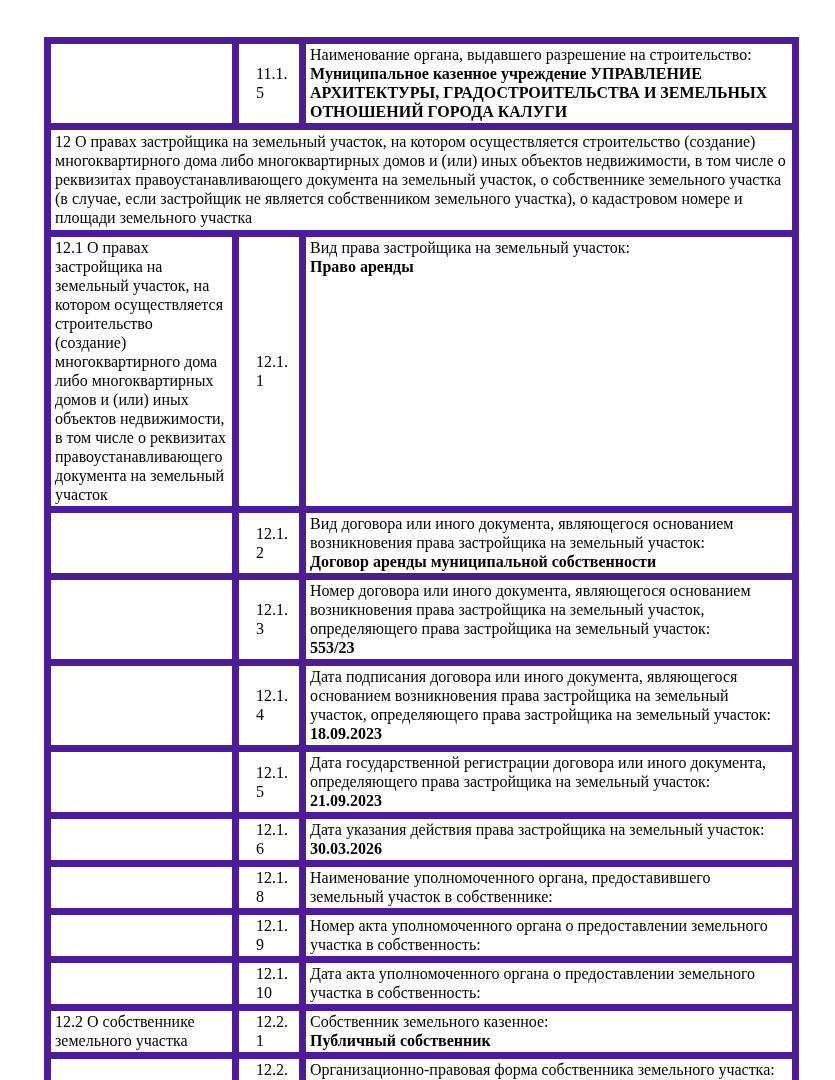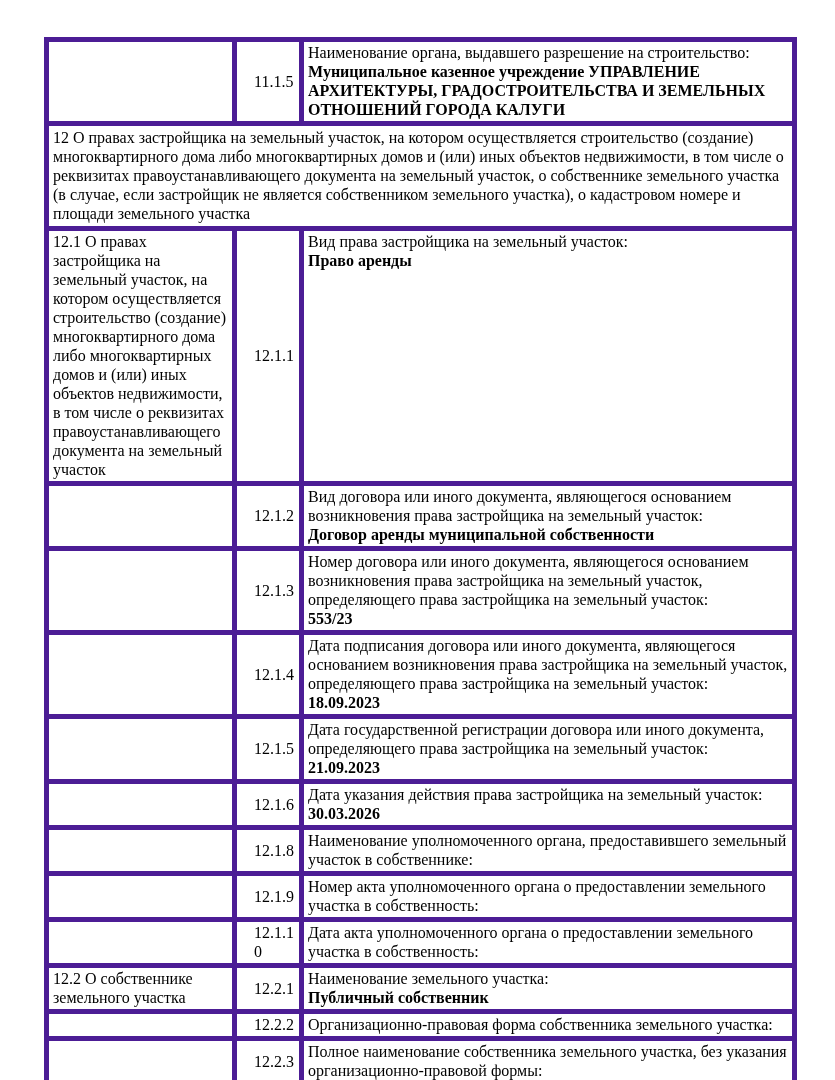--- a/index.html
+++ b/index.html
@@ -20,21 +20,21 @@
     left: 44px;
     top: 37px;
     width: 748px;
     border-collapse: collapse;
     table-layout: fixed;
   }
   col.c1 { width: 188px; }
   col.c2 { width: 67px; }
   col.c3 { width: 493px; }
   td {
-    border: 5px solid #4c1d95;
+    border: 7px solid #4c1d95;
     padding: 1px 4px 2px 4px;
     vertical-align: top;
     font-size: 16px;
     line-height: 19px;
     word-wrap: break-word;
   }
   td.num {
     vertical-align: middle;
     padding-left: 17px;
     margin-left: 28px;
@@ -152,21 +152,21 @@
           <div>Дата акта уполномоченного органа о предоставлении земельного участка в собственность:</div>
           <div class="val"></div>
         </td>
       </tr>
 
 
       <tr style="height:38px">
         <td class="left">12.2 О собственнике земельного участка</td>
         <td class="num">12.2.1</td>
         <td class="content">
-          <div>Наименование земельного участка:</div>
+          <div>Собственник земельного казенное:</div>
           <div class="val">Публичный собственник</div>
         </td>
       </tr>
 
       <tr style="height:22px">
         <td class="left"></td>
         <td class="num">12.2.2</td>
         <td class="content">
           <div>Организационно-правовая форма собственника земельного участка:</div>
           <div class="val"></div>

